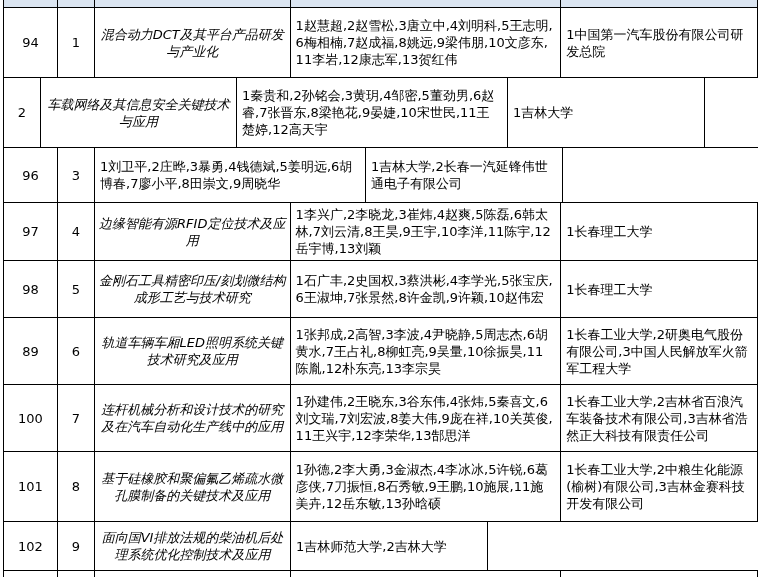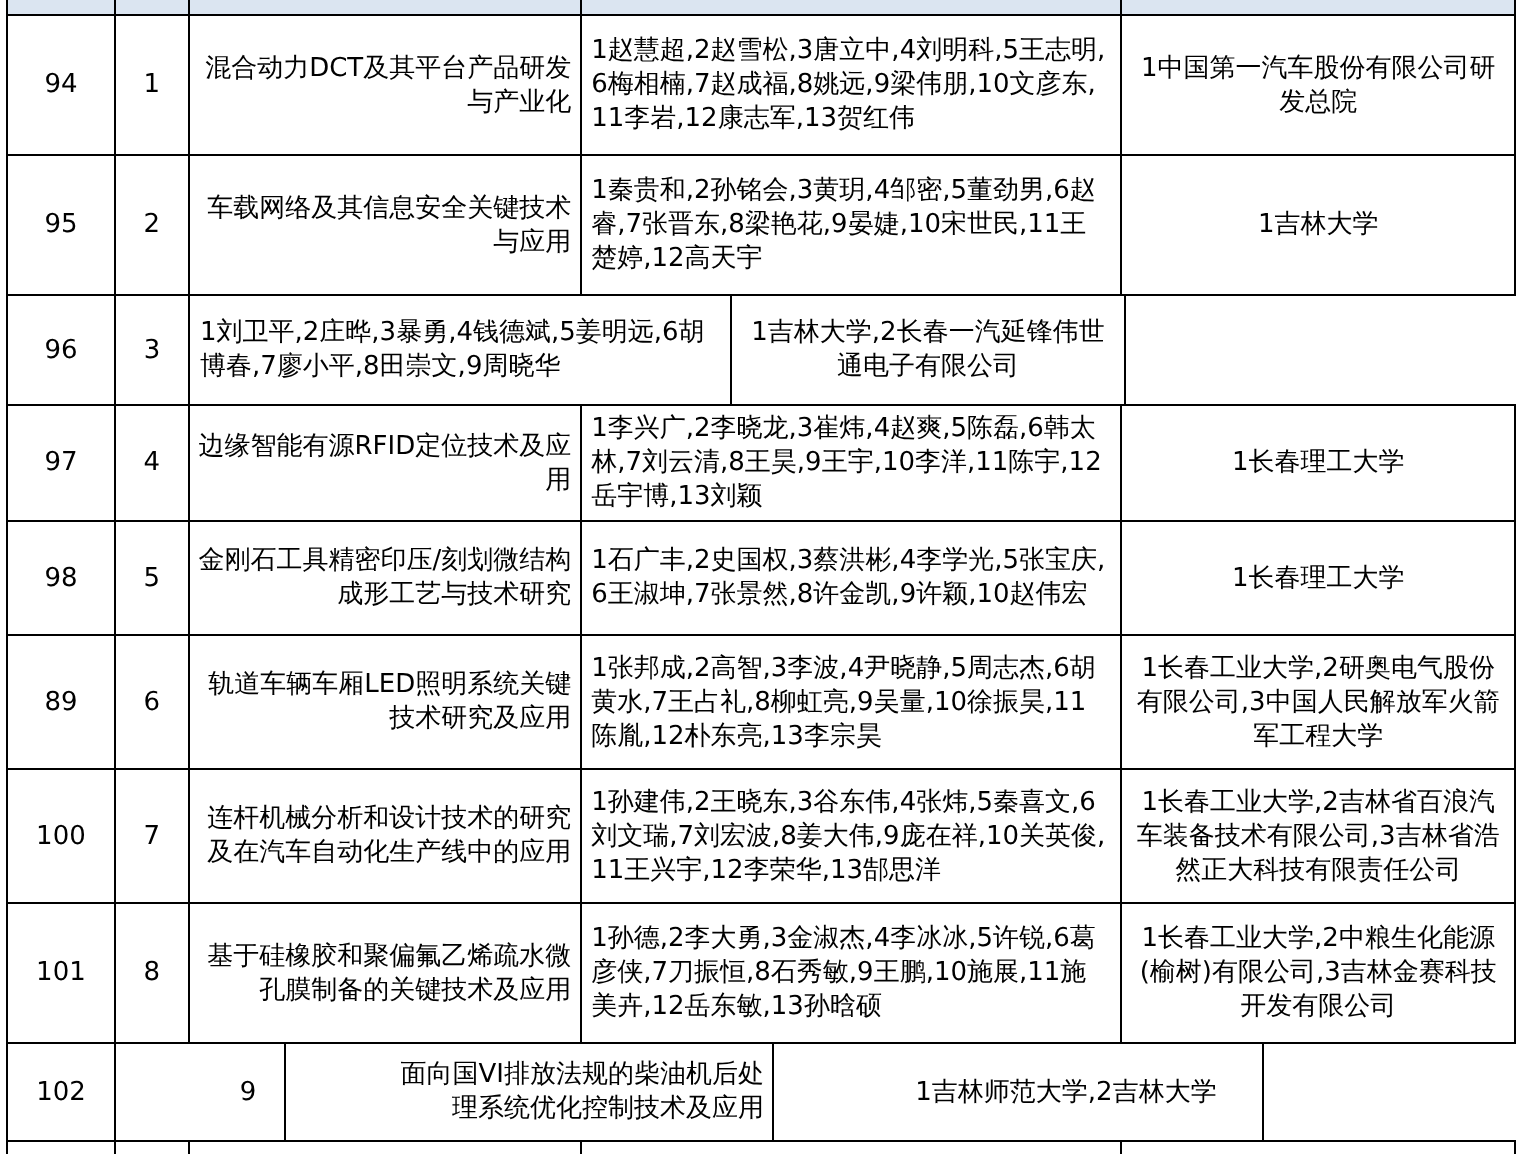--- a/index.html
+++ b/index.html
@@ -28,35 +28,35 @@
     border-right:1px solid #000;
     box-sizing:border-box;
     display:flex;
     align-items:center;
     overflow:hidden;
     line-height:17px;
   }
   .cell > span{display:block;width:100%;}
   .c-no   {width:54px; justify-content:flex-end; text-align:center;}
   .c-seq  {width:37px; justify-content:center; text-align:center;}
-  .c-title{width:196px; padding:2px 4px; text-align:right;}
+  .c-title{width:196px; padding:2px 4px; text-align:center;font-style:italic;}
   .c-part {width:271px; padding:2px 5px; text-align:left;align-items:center;}
-  .c-org  {width:197px; padding:2px 5px; text-align:center;}
+  .c-org  {width:197px; padding:2px 5px; text-align:left;}
   .c-title, .c-part, .c-org{word-break:break-all;}
 
   
   #rows .trow:nth-child(1){height:70px;}
   #rows .trow:nth-child(2){height:70px;}
   #rows .trow:nth-child(3){height:55px;}
   #rows .trow:nth-child(4){height:58px;}
   #rows .trow:nth-child(5){height:57px;}
   #rows .trow:nth-child(6){height:67px;}
   #rows .trow:nth-child(7){height:67px;}
   #rows .trow:nth-child(8){height:70px;}
-  #rows .trow:nth-child(9){height:49px;gap:48px;}
+  #rows .trow:nth-child(9){height:49px;}
 
   .partial-top{height:8px;}
   .partial-top .cell{border-right:1px solid #000;}
   .partial-bottom{height:6px;border-bottom:none;}
 </style>
 </head>
 <body>
 
 <div class="page">
   <div class="tablewrap">
@@ -82,23 +82,20 @@
           </div>
     <div class="cell c-part">
             <span>1赵慧超,2赵雪松,3唐立中,4刘明科,5王志明,6梅相楠,7赵成福,8姚远,9梁伟朋,10文彦东,11李岩,12康志军,13贺红伟</span>
           </div>
     <div class="cell c-org">
             <span>1中国第一汽车股份有限公司研发总院</span>
           </div>
   </div>
 
   <div class="trow">
-    <div class="cell c-no">
-            <span>95</span>
-          </div>
     <div class="cell c-seq">
             <span>2</span>
           </div>
     <div class="cell c-title">
             <span>车载网络及其信息安全关键技术与应用</span>
           </div>
     <div class="cell c-part">
             <span>1秦贵和,2孙铭会,3黄玥,4邹密,5董劲男,6赵睿,7张晋东,8梁艳花,9晏婕,10宋世民,11王楚婷,12高天宇</span>
           </div>
     <div class="cell c-org">

